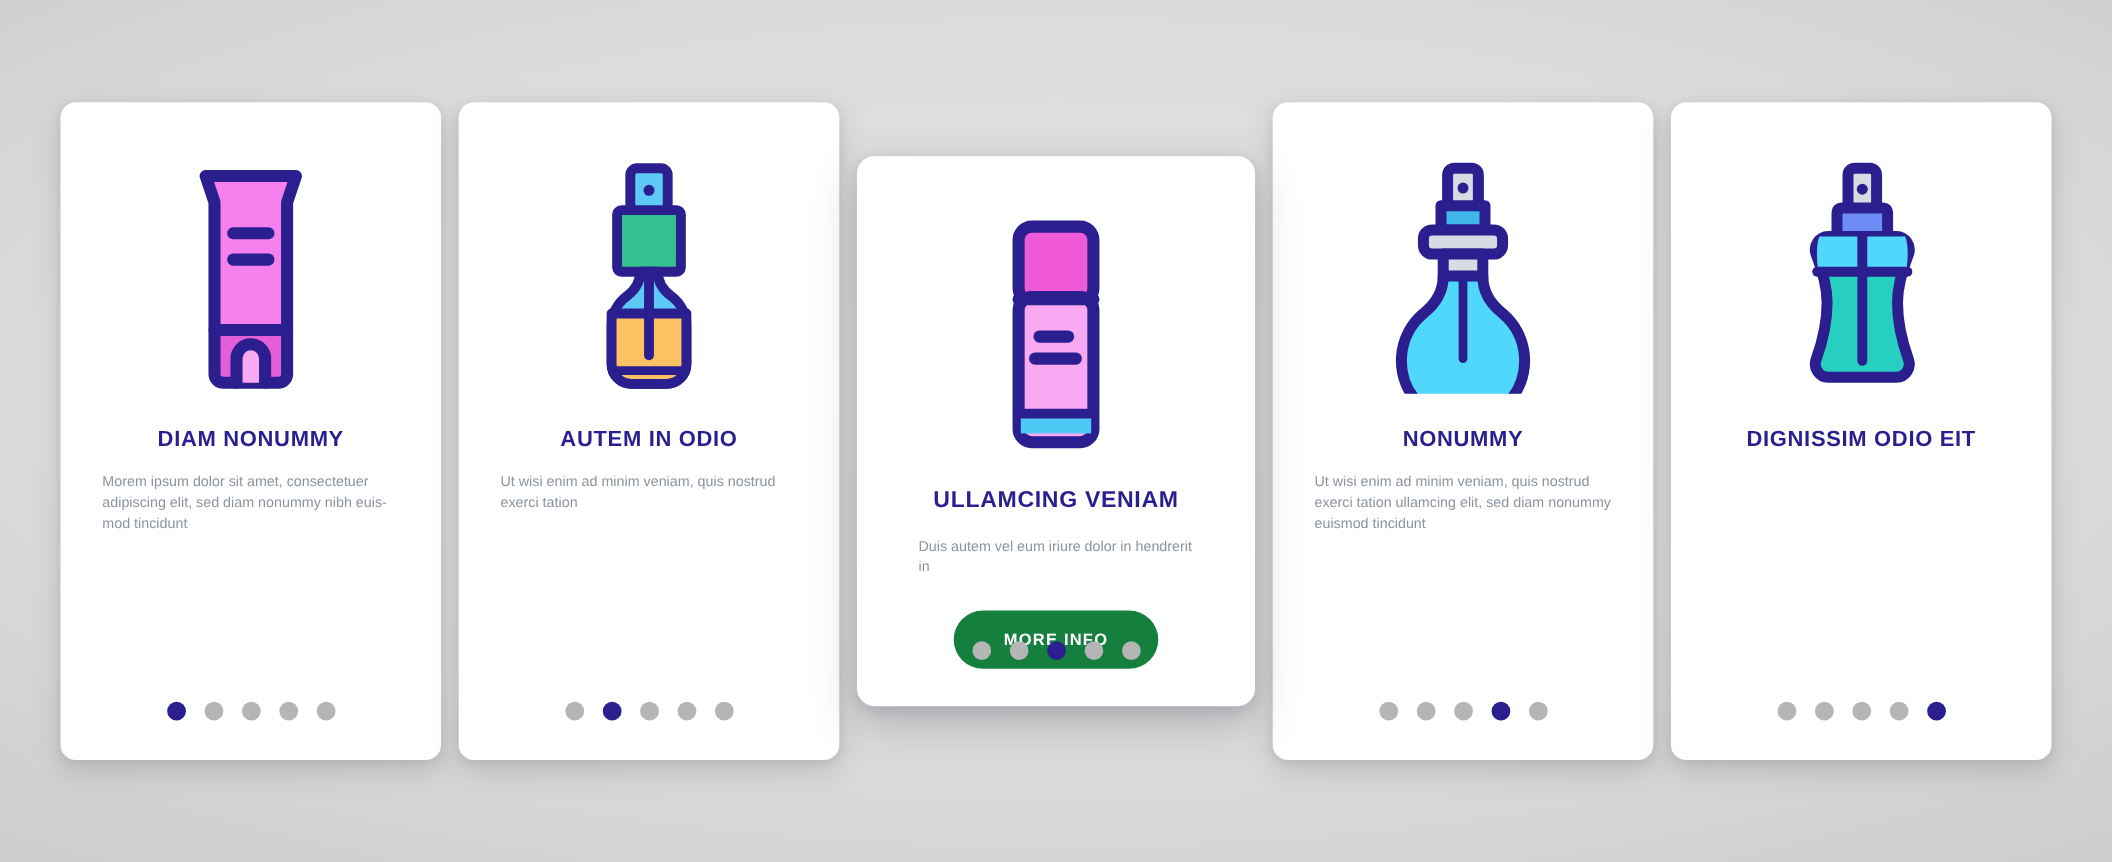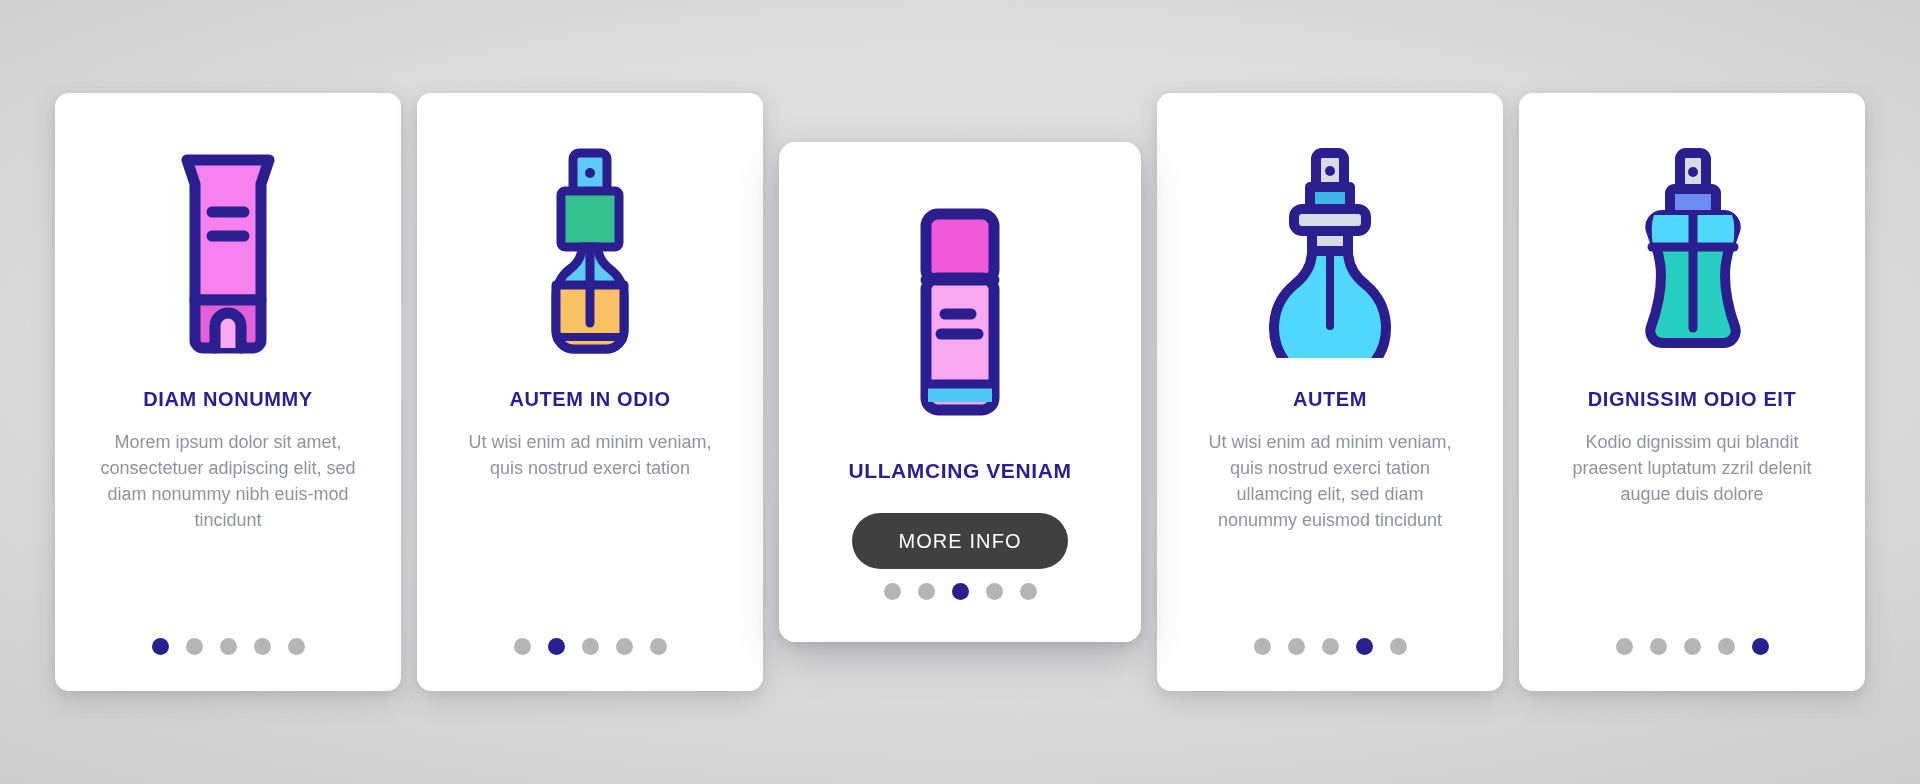--- a/index.html
+++ b/index.html
@@ -65,38 +65,37 @@
     font-size: 20px;
     letter-spacing: 0.6px;
     text-align: center;
     line-height: 1.2;
     margin-top: 10px;
   }
   .card.featured .card-title { font-size: 21px; }
 
   .card-body {
     color: #8b94a0;
-    font-size: 18px;
+    font-size: 13px;
     line-height: 1.45;
-    text-align: center;
     margin-top: 18px;
     max-width: 270px;
   }
   .card.featured .card-body { max-width: 250px; margin-top: 20px; }
 
   .cta {
     margin-top: 30px;
-    background: #404040;
+    background: #15803d;
     color: #ffffff;
     border: none;
     border-radius: 28px;
     padding: 0 46px;
     height: 56px;
-    font-size: 20px;
-    font-weight: normal;
+    font-size: 15px;
+    font-weight: bold;
     letter-spacing: 1.1px;
     font-family: "Liberation Sans", sans-serif;
     cursor: pointer;
   }
 
   .dots {
     position: absolute;
     bottom: 36px;
     left: 0;
     right: 0;
@@ -173,20 +172,21 @@
         <rect x="14" y="72" width="68" height="132" rx="12" fill="#f9a8f2"></rect>
         <line x1="14" y1="74" x2="82" y2="74"></line>
         <rect x="16" y="174" width="64" height="22" fill="#4ec9f5" stroke="none"></rect>
         <path d="M16 178 h64" stroke-width="9"></path>
         <line x1="33" y1="108" x2="59" y2="108"></line>
         <line x1="29" y1="128" x2="66" y2="128"></line>
       </g>
     </svg>
       </div>
       <div class="card-title">ULLAMCING VENIAM</div>
+      <div class="card-body">Duis autem vel eum iriure dolor in hendrerit in</div>
       <button class="cta">MORE INFO</button>
       <div class="dots">
         <span class="dot"></span>
         <span class="dot"></span>
         <span class="dot active"></span>
         <span class="dot"></span>
         <span class="dot"></span>
       </div>
     </div>
     <div class="card">
@@ -196,21 +196,21 @@
         <rect x="50" y="7" width="28" height="36" rx="6" fill="#d6dbe4"></rect>
         <circle cx="64" cy="25" r="5" fill="#2b1f8f" stroke="none"></circle>
         <rect x="44" y="41" width="40" height="22" fill="#3fb7e8"></rect>
         <path d="M36 63 h56 a8 8 0 0 1 8 8 v6 a8 8 0 0 1 -8 8 H36 a8 8 0 0 1 -8 -8 v-6 a8 8 0 0 1 8 -8 Z" fill="#d6dbe4"></path>
         <rect x="46" y="85" width="36" height="22" fill="#d6dbe4"></rect>
         <path d="M46 105 q0 20 -18 34 a56 56 0 1 0 72 0 q-18 -14 -18 -34 Z" fill="#4fd8fb"></path>
         <line x1="64" y1="107" x2="64" y2="180" stroke-width="8"></line>
       </g>
     </svg>
       </div>
-      <div class="card-title">AUTEM</div>
+      <div class="card-title">NONUMMY</div>
       <div class="card-body">Ut wisi enim ad minim veniam, quis nostrud exerci tation ullamcing elit, sed diam nonummy euismod tincidunt</div>
       <div class="dots">
         <span class="dot"></span>
         <span class="dot"></span>
         <span class="dot"></span>
         <span class="dot active"></span>
         <span class="dot"></span>
       </div>
     </div>
     <div class="card">
@@ -221,21 +221,20 @@
         <circle cx="61" cy="26" r="5" fill="#2b1f8f" stroke="none"></circle>
         <rect x="38" y="43" width="46" height="26" rx="4" fill="#6d8cf5"></rect>
         <path d="M30 69 h62 a12 12 0 0 1 11 16 q-10 26 -10 44 q0 24 10 52 a12 12 0 0 1 -11 16 H30 a12 12 0 0 1 -11 -16 q10 -28 10 -52 q0 -18 -10 -44 a12 12 0 0 1 11 -16 Z" fill="#27cfc1"></path>
         <path d="M22 69 h78 q4 10 1 32 H21 q-3 -22 1 -32 Z" fill="#4fd8fb" stroke="none"></path>
         <path d="M20 101 h82" stroke-width="9"></path>
         <line x1="61" y1="69" x2="61" y2="182" stroke-width="9"></line>
       </g>
     </svg>
       </div>
       <div class="card-title">DIGNISSIM ODIO EIT</div>
-      <div class="card-body">Kodio dignissim qui blandit praesent luptatum zzril delenit augue duis dolore</div>
       <div class="dots">
         <span class="dot"></span>
         <span class="dot"></span>
         <span class="dot"></span>
         <span class="dot"></span>
         <span class="dot active"></span>
       </div>
     </div>
   </div>
 

